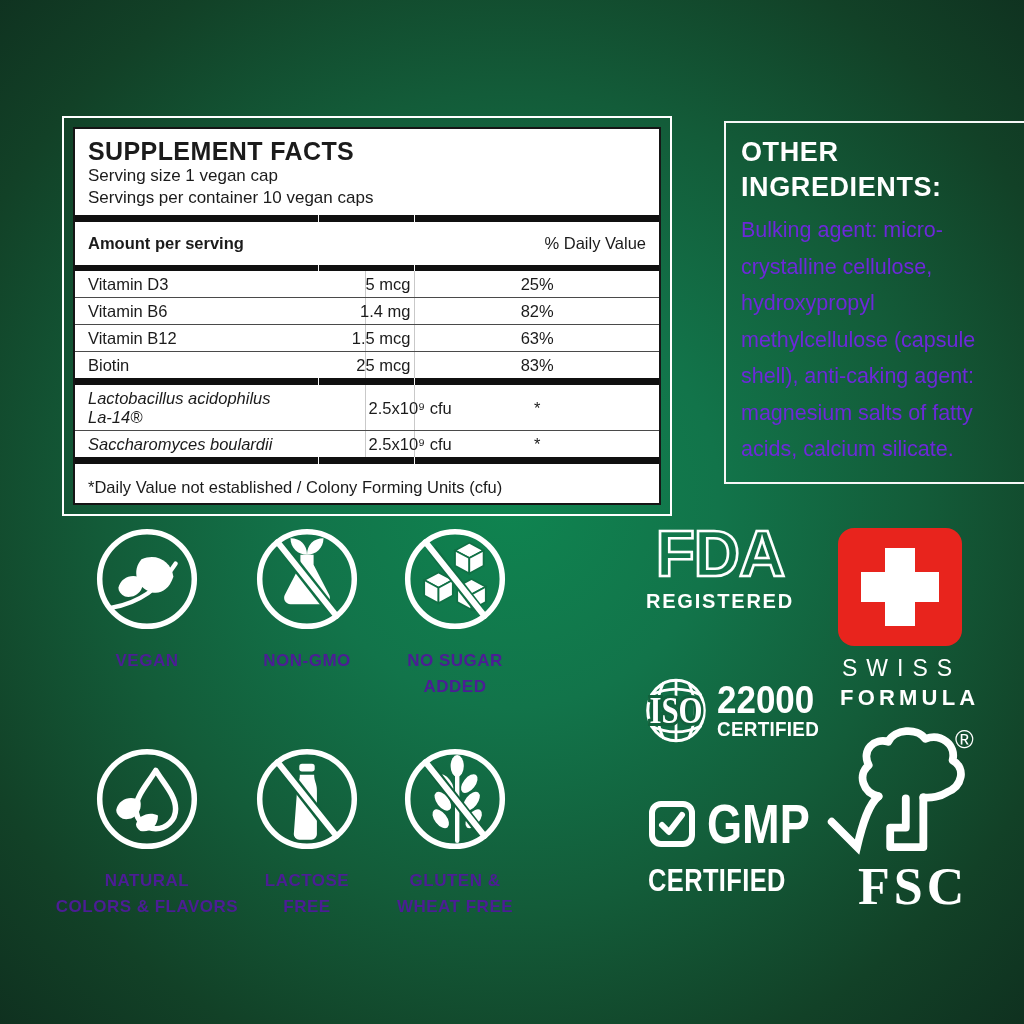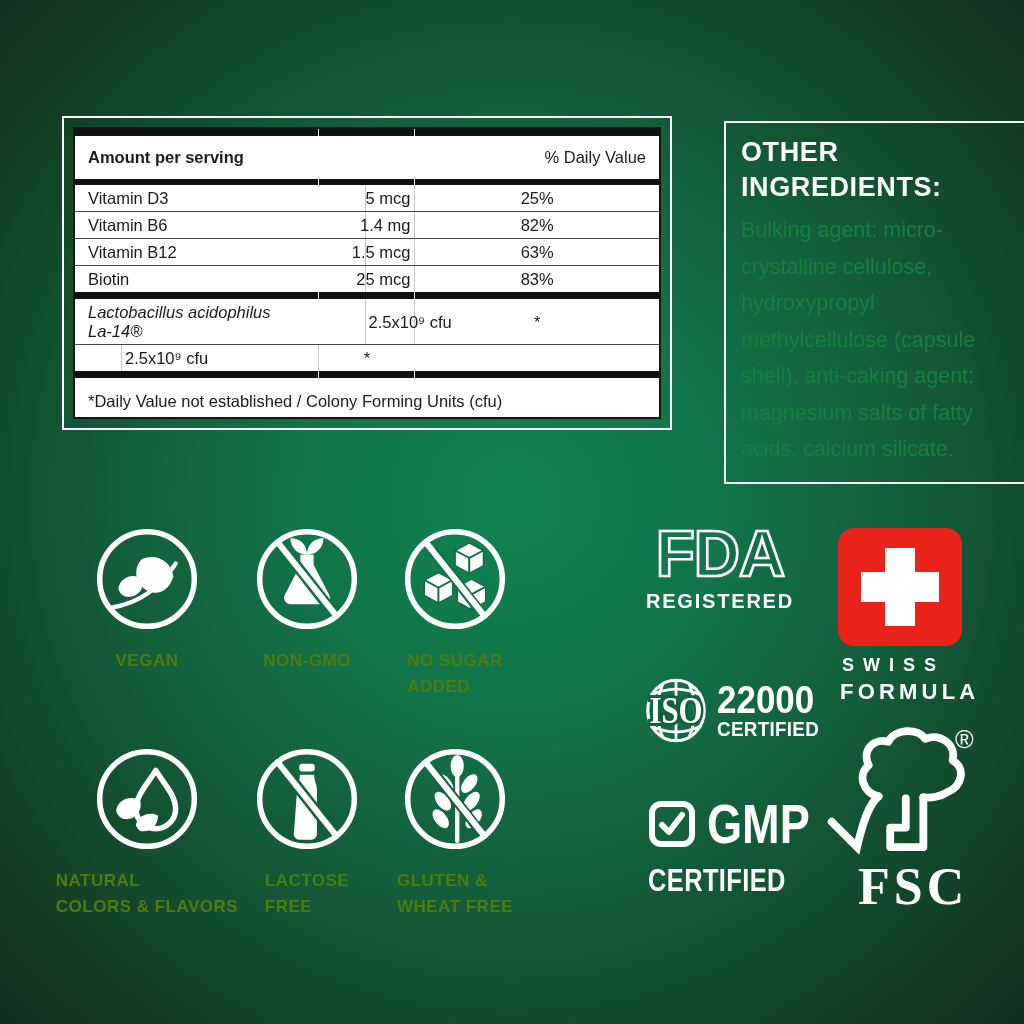--- a/index.html
+++ b/index.html
@@ -49,68 +49,73 @@
   .srow .dv{text-align:center;padding:4px 0 3px;}
   .srow .name.it{font-style:italic;}
   .sf-foot{padding:14px 13px 6px;font-size:16.5px;}
 
   
   .oi-panel{
     position:absolute;left:724px;top:121px;width:283px;min-height:311px;
     border:2px solid #f7f7f7;color:#ffffff;padding:12px 15px 14px;
   }
   .oi-title{font-size:27px;font-weight:600;line-height:35px;letter-spacing:.6px;}
-  .oi-body{font-size:21.5px;line-height:36.5px;font-weight:400;color:#15803d;margin-top:7px;}
+  .oi-body{font-size:21.5px;line-height:36.5px;font-weight:400;color:#6d28d9;margin-top:7px;}
 
   
   .badge{position:absolute;width:190px;display:flex;flex-direction:column;align-items:center;}
   .badge.wide{width:220px;}
   .badge-label{
-    margin-top:14px;font-size:17px;font-weight:700;color:#4d7c0f;
-    letter-spacing:.5px;line-height:26px;
+    margin-top:14px;font-size:17px;font-weight:700;color:#4c1d95;
+    text-align:center;letter-spacing:.5px;line-height:26px;
   }
   .badge svg{display:block;}
 
   
   .cert{position:absolute;color:#fff;}
   .fda-big{
     font-size:64px;line-height:64px;font-weight:800;
     letter-spacing:-1px;color:#fff;text-align:center;
   }
   @supports ((-webkit-text-stroke:2px #fff)){
     .fda-big{color:transparent;-webkit-text-stroke:2.6px #fff;}
   }
   .fda-sub{font-size:20px;font-weight:800;letter-spacing:1.8px;text-align:center;margin-top:4px;}
 
   .swiss-box{
     width:124px;height:118px;background:#e8241d;border-radius:16px;position:relative;
   }
   .swiss-box .v{position:absolute;left:47px;top:20px;width:30px;height:78px;background:#fff;}
   .swiss-box .h{position:absolute;left:23px;top:44px;width:78px;height:30px;background:#fff;}
-  .swiss-l1{font-size:18px;font-weight:700;letter-spacing:9px;margin:9px 0 0 4px;}
+  .swiss-l1{font-size:23px;font-weight:400;letter-spacing:9px;margin:9px 0 0 4px;}
   .swiss-l2{font-size:22px;font-weight:600;letter-spacing:4.2px;margin:3px 0 0 2px;}
 
   .iso-wrap{display:flex;align-items:center;gap:10px;}
   .iso-right .n{font-size:38px;font-weight:900;line-height:36px;transform:scaleX(.92);transform-origin:left;}
   .iso-right .c{font-size:20.5px;font-weight:900;line-height:22px;transform:scaleX(.92);transform-origin:left;letter-spacing:.3px;}
 
   .gmp-row{display:flex;align-items:center;gap:11px;}
   .gmp-title{font-size:55px;font-weight:900;line-height:52px;transform:scaleX(.82);transform-origin:left;}
   .gmp-sub{font-size:31px;font-weight:900;margin-top:13px;transform:scaleX(.82);transform-origin:left;letter-spacing:.5px;}
 
   .fsc-text{
     font-family:"Liberation Serif",serif;font-weight:700;font-size:52px;
     letter-spacing:4px;margin:2px 12px 0 38px;line-height:50px;
   }
 </style>
 </head>
 <body>
 
 <div class="sf-frame">
   <div class="sf-panel">
+    <div class="sf-head">
+      <div class="sf-title">SUPPLEMENT FACTS</div>
+      <div class="sf-serving">Serving size 1 vegan cap</div>
+      <div class="sf-serving">Servings per container 10 vegan caps</div>
+    </div>
     <div class="bar"></div>
     <div class="sf-colhead">
       <span class="ch-left">Amount per serving</span>
       <span class="ch-right">% Daily Value</span>
     </div>
     <div class="bar" style="height:6px"></div>
 
     <div class="srow">
       <span class="name">Vitamin D3</span>
       <span class="amt">5 mcg</span>
@@ -134,20 +139,21 @@
 
     <div class="bar"></div>
 
     <div class="srow">
       <span class="name it pre">Lactobacillus acidophilus
 La-14®</span>
       <span class="amt left">2.5x10⁹ cfu</span>
       <span class="dv">*</span>
     </div>
     <div class="srow">
+      <span class="name it">Saccharomyces boulardii</span>
       <span class="amt left">2.5x10⁹ cfu</span>
       <span class="dv">*</span>
     </div>
 
     <div class="bar"></div>
     <div class="sf-foot">*Daily Value not established / Colony Forming Units (cfu)</div>
   </div>
 </div>
 
 <div class="oi-panel">

